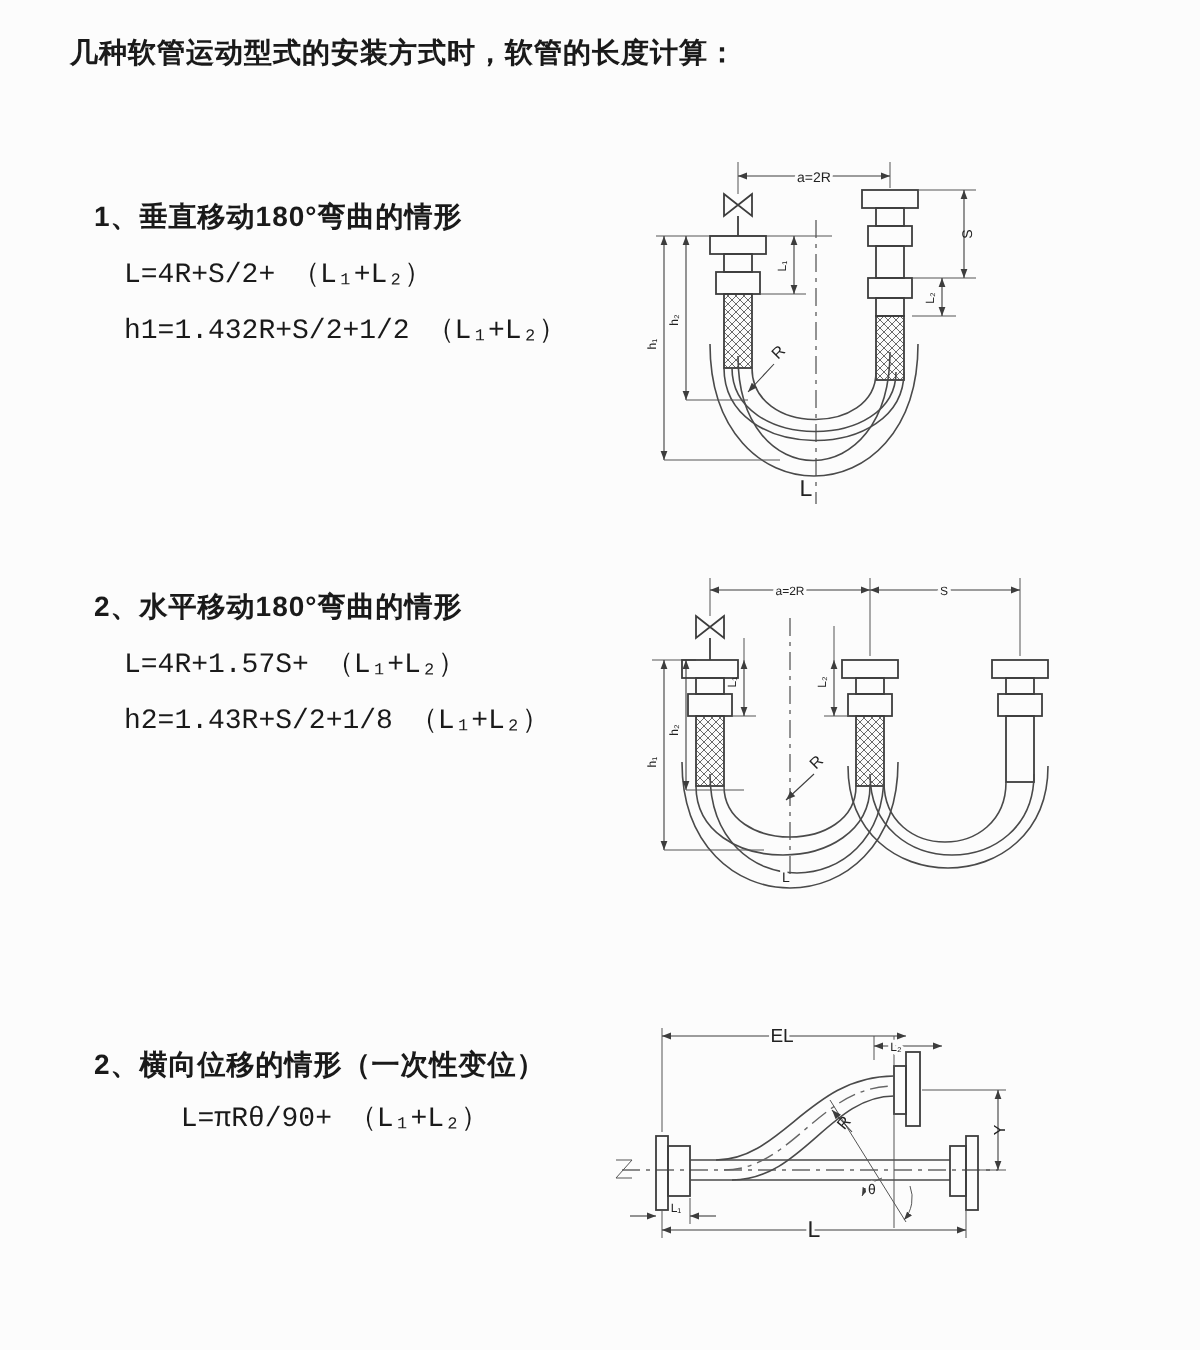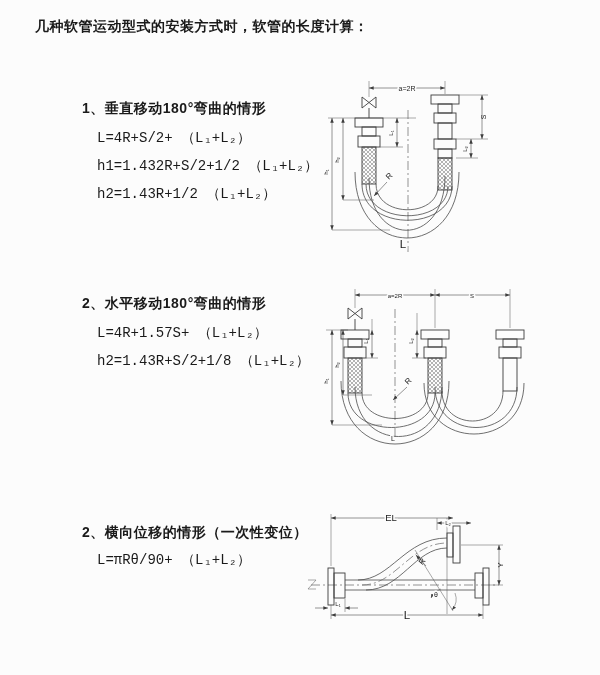--- a/index.html
+++ b/index.html
@@ -6,25 +6,25 @@
   body{
     width:600px;height:675px;position:relative;overflow:hidden;
     background:#fcfcfc;
     font-family:"Liberation Sans","DejaVu Sans",sans-serif;
     color:#1a1a1a;
   }
   .page-title{
     position:absolute;left:35px;top:18px;
     font-size:14px;font-weight:bold;letter-spacing:.5px;
   }
-  .sec-text{position:absolute;left:47px;margin-left:35px;}
+  .sec-text{position:absolute;left:47px;}
   .sec-heading{font-size:14px;font-weight:bold;letter-spacing:.5px;height:18px;}
   .formulas{padding-left:15px;margin-top:6px;font-family:Liberation Mono, monospace;}
   .formula{font-size:14px;line-height:28px;white-space:nowrap;}
-  .sec3 .formula{line-height:25px;}
+  .sec3 .formula{line-height:25px;text-align:center;}
   svg{position:absolute;}
   
   .part{stroke:#3d3d3d;stroke-width:.9;fill:none;}
   .hose{stroke:#4a4a4a;stroke-width:.8;fill:none;}
   .dim{stroke:#3d3d3d;stroke-width:.55;fill:none;}
   .thin{stroke:#555;stroke-width:.5;fill:none;}
   .cl{stroke:#666;stroke-width:.7;fill:none;stroke-dasharray:9 3 2 3;}
   .braid{fill:url(#hatch);}
   .whitefill{fill:#fcfcfc;}
   .arr2{marker-start:url(#arr);marker-end:url(#arr);}
@@ -51,21 +51,20 @@
   </defs>
 </svg>
 
 <div class="page-title">几种软管运动型式的安装方式时，软管的长度计算：</div>
 
 <div class="sec-text" style="top:100px">
   <div class="sec-heading">1、垂直移动180°弯曲的情形</div>
   <div class="formulas">
     <div class="formula">L=4R+S/2+ （L₁+L₂）</div>
     <div class="formula">h1=1.432R+S/2+1/2 （L₁+L₂）</div>
-    <div class="formula">h2=1.43R+1/2 （L₁+L₂）</div>
   </div>
 </div>
 
 <div class="sec-text" style="top:295px">
   <div class="sec-heading">2、水平移动180°弯曲的情形</div>
   <div class="formulas">
     <div class="formula">L=4R+1.57S+ （L₁+L₂）</div>
     <div class="formula">h2=1.43R+S/2+1/8 （L₁+L₂）</div>
   </div>
 </div>

